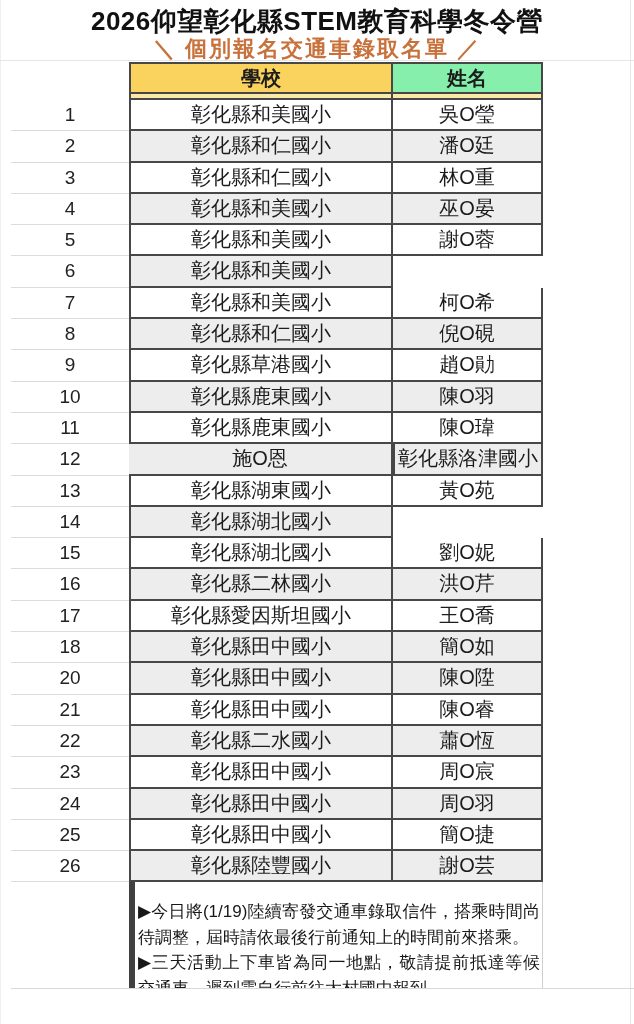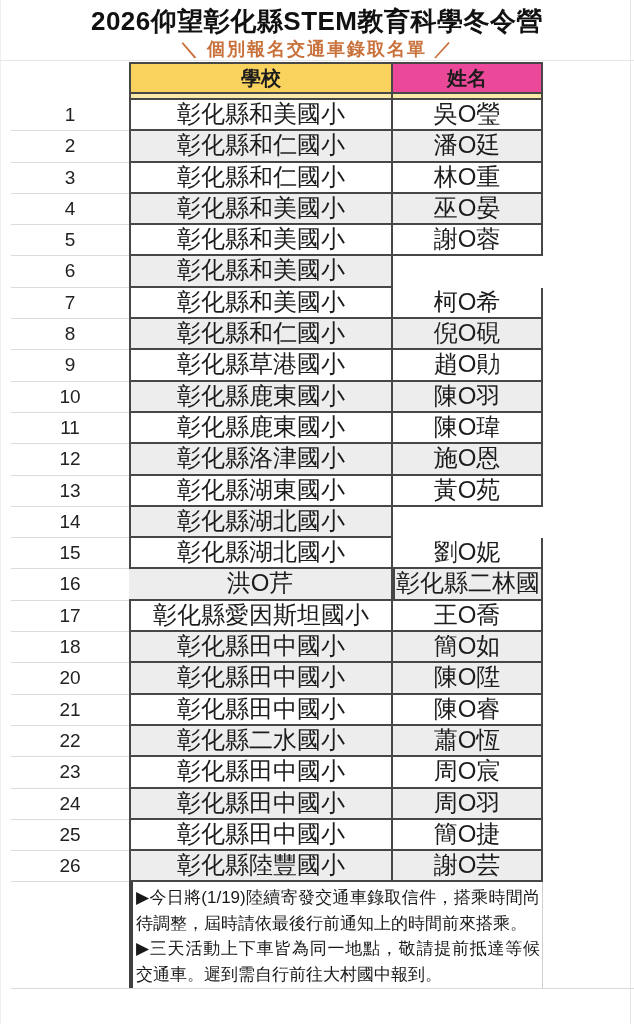--- a/index.html
+++ b/index.html
@@ -13,21 +13,21 @@
     font-family:"Liberation Sans","DejaVu Sans",sans-serif;
     color:#1c1c1c;
   }
   
   .gl-v-right{position:absolute;top:0;bottom:0;left:630px;width:1px;background:#e6e6e6;}
   .gl-v-left{position:absolute;top:0;bottom:0;left:0;width:1px;background:#efefef;}
   .gl-h-top{position:absolute;left:0;right:0;top:60px;height:1px;background:#e6e6e6;}
 
   .titlebar{padding-top:5px;text-align:center;position:relative;z-index:1;}
   .title{font-size:26px;line-height:32px;font-weight:bold;color:#111111;letter-spacing:0.5px;}
-  .subtitle{font-size:18px;line-height:24px;font-weight:bold;letter-spacing:2px;}
+  .subtitle{font-size:22px;line-height:24px;font-weight:bold;letter-spacing:2px;}
 
   .grid-table{position:absolute;left:11px;top:62px;width:634px;z-index:1;}
   .row{display:grid;grid-template-columns:118px 264px 150px;}
   .row>div{box-sizing:border-box;overflow:hidden;}
 
   .num{
     text-align:center;font-size:19px;color:#222;
     border-bottom:1px solid #dcdcdc;
   }
   .head-row{height:32px;}
@@ -43,32 +43,32 @@
     border-left:2px solid #474747;border-right:2px solid #474747;
     border-bottom:2px solid #474747;
   }
   .strip-row .cell.c3{border-left:none;}
   .strip-row .num{border-bottom:none;}
 
   .data-row{height:31.3px;}
   .data-row .cell{
     border-left:2px solid #474747;border-right:2px solid #474747;
     border-bottom:2px solid #474747;
-    text-align:center;font-size:24px;line-height:28px;
+    text-align:center;font-size:20px;line-height:28px;
     background:#ffffff;
   }
   .data-row .cell.c3{border-left:none;text-align:center;}
   .data-row.alt .cell{background:#ededed;}
   .data-row .num{line-height:30px;}
 
   .foot-row{height:106px;border-bottom:1px solid #d9d9d9;}
   .foot-row .notes{
     grid-column:2/4;
-    border-left:4px solid #404040;border-right:1px solid #cfcfcf;
-    padding:3px 2px 0 3px;
+    border-left:6px solid #404040;border-right:1px solid #cfcfcf;
+    padding:17px 2px 0 3px;
   }
   .foot-row .num{border-bottom:none;}
   .note{font-size:17px;line-height:25.5px;color:#181818;text-align:justify;}
 </style>
 </head>
 <body>
 
 <div class="sheet">
   <div class="gl-v-left"></div>
   <div class="gl-v-right"></div>
@@ -76,21 +76,21 @@
 
   <div class="titlebar">
     <div class="title">2026仰望彰化縣STEM教育科學冬令營</div>
     <div class="subtitle" id="subtitle" style="color: rgb(200, 113, 59);">＼ 個別報名交通車錄取名單 ／</div>
   </div>
 
   <div class="grid-table">
     <div class="row head-row">
       <div class="num"></div>
       <div class="cell c2" id="head-school" style="background: rgb(250, 211, 95);">學校</div>
-      <div class="cell c3" id="head-name" style="background: #ec4899;">姓名</div>
+      <div class="cell c3" id="head-name" style="background: #86efac;">姓名</div>
     </div>
     <div class="row strip-row">
       <div class="num"></div>
       <div class="cell c2" id="strip-school" style="background: rgb(251, 233, 166);"></div>
       <div class="cell c3" id="strip-name" style="background: rgb(251, 233, 166);"></div>
     </div>
     <div id="rows-host">
   <div class="row data-row">
     <div class="num">1</div>
     <div class="cell c2">彰化縣和美國小</div>
@@ -151,22 +151,22 @@
   </div>
 
   <div class="row data-row">
     <div class="num">11</div>
     <div class="cell c2">彰化縣鹿東國小</div>
     <div class="cell c3">陳O瑋</div>
   </div>
 
   <div class="row data-row alt">
     <div class="num">12</div>
+    <div class="cell c3">施O恩</div>
     <div class="cell c2">彰化縣洛津國小</div>
-    <div class="cell c3">施O恩</div>
   </div>
 
   <div class="row data-row">
     <div class="num">13</div>
     <div class="cell c2">彰化縣湖東國小</div>
     <div class="cell c3">黃O苑</div>
   </div>
 
   <div class="row data-row alt">
     <div class="num">14</div>
@@ -174,22 +174,22 @@
   </div>
 
   <div class="row data-row">
     <div class="num">15</div>
     <div class="cell c2">彰化縣湖北國小</div>
     <div class="cell c3">劉O妮</div>
   </div>
 
   <div class="row data-row alt">
     <div class="num">16</div>
+    <div class="cell c2">彰化縣二林國小</div>
     <div class="cell c3">洪O芹</div>
-    <div class="cell c2">彰化縣二林國小</div>
   </div>
 
   <div class="row data-row">
     <div class="num">17</div>
     <div class="cell c2">彰化縣愛因斯坦國小</div>
     <div class="cell c3">王O喬</div>
   </div>
 
   <div class="row data-row alt">
     <div class="num">18</div>

